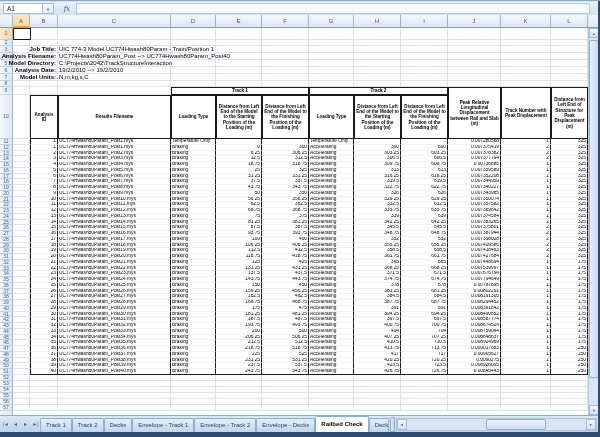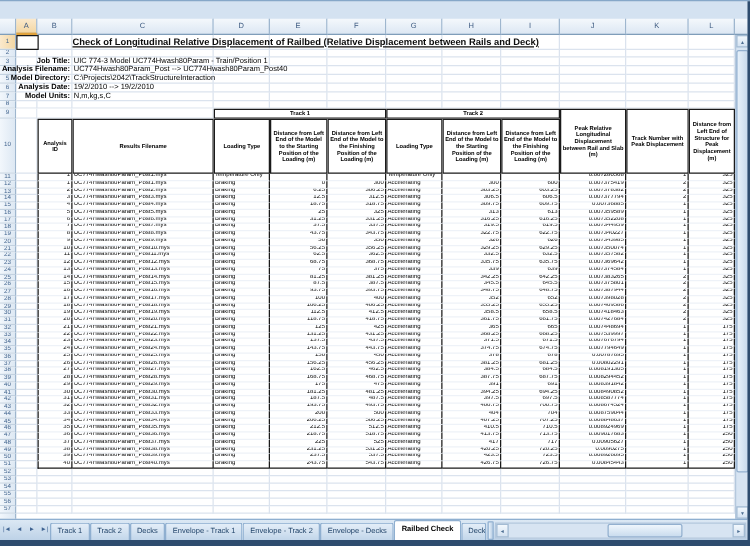--- a/index.html
+++ b/index.html
@@ -56,20 +56,26 @@
 
   
   #frameR{position:absolute;left:598px;top:0;width:2px;height:437px;background:#2e4c6e}
   #frameB{position:absolute;left:0;top:431px;width:600px;height:6px;background:#2e4c6e}
 </style>
 </head>
 <body>
 
 <div id="win">
 
+  <div id="fbar">
+    <div id="namebox">A1</div>
+    <div id="namedd">▼</div>
+    <div id="fx">fx</div>
+    <div id="fin"></div>
+  </div>
 
   <div id="chead">
       <div class="hcol" style="width: 13px;"></div>
       <div class="hcol sel" style="width: 17px;">A</div>
       <div class="hcol" style="width: 28px;">B</div>
       <div class="hcol" style="width: 113px;">C</div>
       <div class="hcol" style="width: 45px;">D</div>
       <div class="hcol" style="width: 46px;">E</div>
       <div class="hcol" style="width: 47px;">F</div>
       <div class="hcol" style="width: 45px;">G</div>
@@ -90,21 +96,20 @@
         <div class="c" style="width: 45px; height: 12px;"></div>
         <div class="c" style="width: 46px; height: 12px;"></div>
         <div class="c" style="width: 47px; height: 12px;"></div>
         <div class="c" style="width: 45px; height: 12px;"></div>
         <div class="c" style="width: 47px; height: 12px;"></div>
         <div class="c" style="width: 47px; height: 12px;"></div>
         <div class="c" style="width: 53px; height: 12px;"></div>
         <div class="c" style="width: 50px; height: 12px;"></div>
         <div class="c" style="width: 37px; height: 12px;"></div>
         <div id="a1sel"></div>
-        <div class="ov title" style="left: 58px; top: 0px;">Check of Longitudinal Relative Displacement of Railbed (Relative Displacement between Rails and Deck)</div>
       </div>
       <div class="row" style="height: 6px;">
         <div class="g" style="height: 6px; font-size: 5px; line-height: 5px;">2</div>
         <div class="c" style="width: 17px; height: 6px;"></div>
         <div class="c" style="width: 28px; height: 6px;"></div>
         <div class="c" style="width: 113px; height: 6px;"></div>
         <div class="c" style="width: 45px; height: 6px;"></div>
         <div class="c" style="width: 46px; height: 6px;"></div>
         <div class="c" style="width: 47px; height: 6px;"></div>
         <div class="c" style="width: 45px; height: 6px;"></div>

